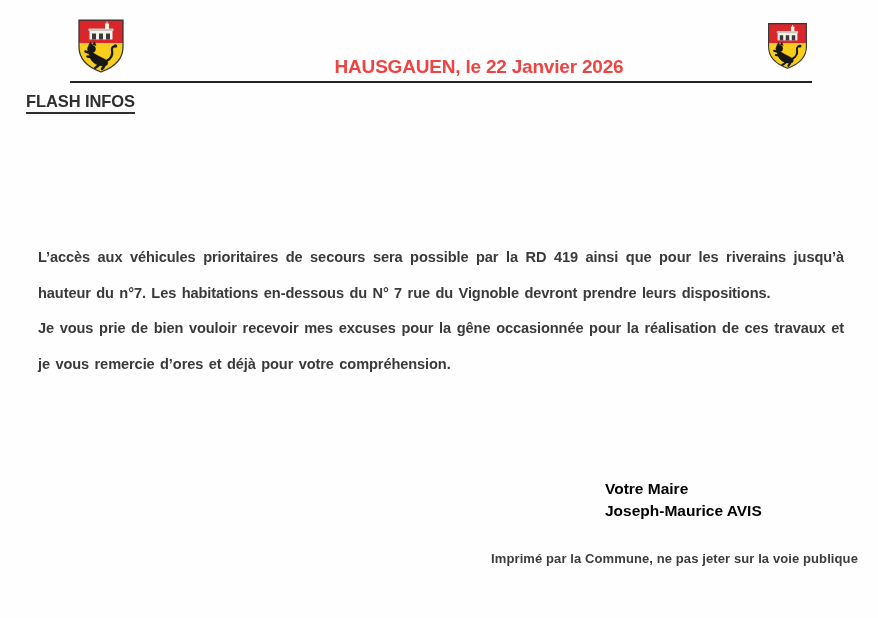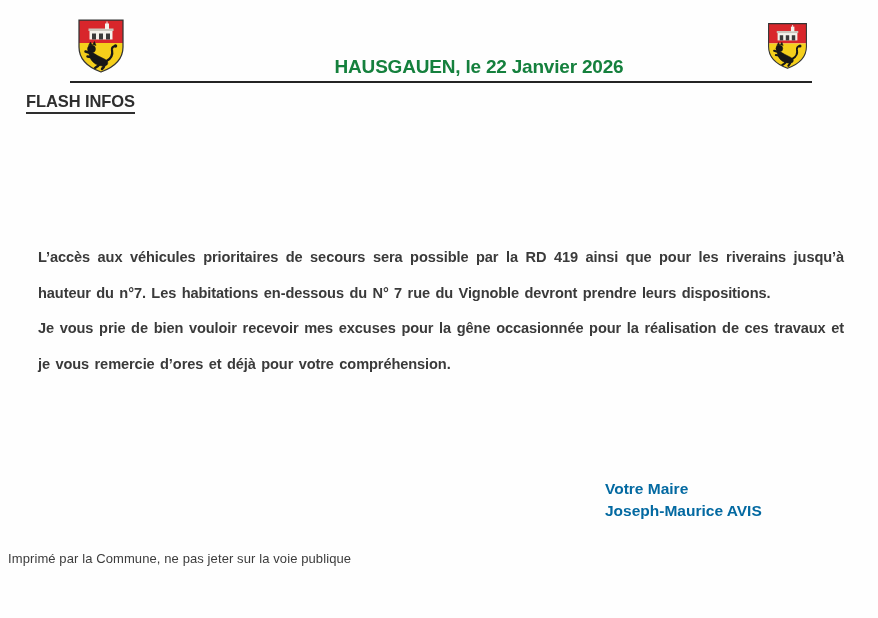--- a/index.html
+++ b/index.html
@@ -10,21 +10,21 @@
     font-family:"Liberation Sans","DejaVu Sans",sans-serif;
     color:#2b2b2b;
     overflow:hidden;
   }
   
   .shield{position:absolute;}
   .shield-left{left:76px;top:17px;width:50px;height:58px;}
   .shield-right{left:766px;top:21px;width:43px;height:50px;}
   .dateline{
     position:absolute;top:56px;left:140px;right:60px;
-    text-align:center;font-size:19px;font-weight:bold;color:#15803d;
+    text-align:center;font-size:19px;font-weight:bold;color:#ef4444;
     letter-spacing:-0.2px;
   }
   .header-rule{
     position:absolute;top:81px;left:70px;width:742px;height:0;
     border-top:2px solid #242424;
   }
   .flash-row{position:absolute;top:92px;left:26px;right:0;text-align:left;}
   .flash-title{
     display:inline-block;font-size:16.5px;font-weight:bold;color:#2e2e2e;
     border-bottom:2px solid #2e2e2e;padding-bottom:1px;letter-spacing:-0.1px;
@@ -45,26 +45,26 @@
   
   .body-text{
     position:absolute;left:38px;top:240px;width:806px;
     font-size:14.6px;font-weight:bold;color:#3a3a3a;
     text-align:justify;letter-spacing:-0.1px;word-spacing:1.5px;
   }
   .body-text p{margin:0;line-height:35.5px;}
   
   .signature{
     position:absolute;left:605px;top:478px;
-    font-size:15.5px;font-weight:bold;color:#0369a1;line-height:22px;
+    font-size:15.5px;font-weight:bold;color:#000000;line-height:22px;
   }
   
   .footer{
-    position:absolute;top:551px;left:8px;right:20px;text-align:left;
-    font-size:13px;font-weight:normal;color:#3c3c3c;letter-spacing:0.1px;
+    position:absolute;top:551px;left:16px;right:20px;text-align:right;
+    font-size:13px;font-weight:bold;color:#3c3c3c;letter-spacing:0.1px;
   }
 </style>
 </head>
 <body>
 
 <div class="page">
 
   <svg class="shield shield-left" viewBox="0 0 100 112" xmlns="http://www.w3.org/2000/svg">
     <defs>
       <clipPath id="shieldClipL">

